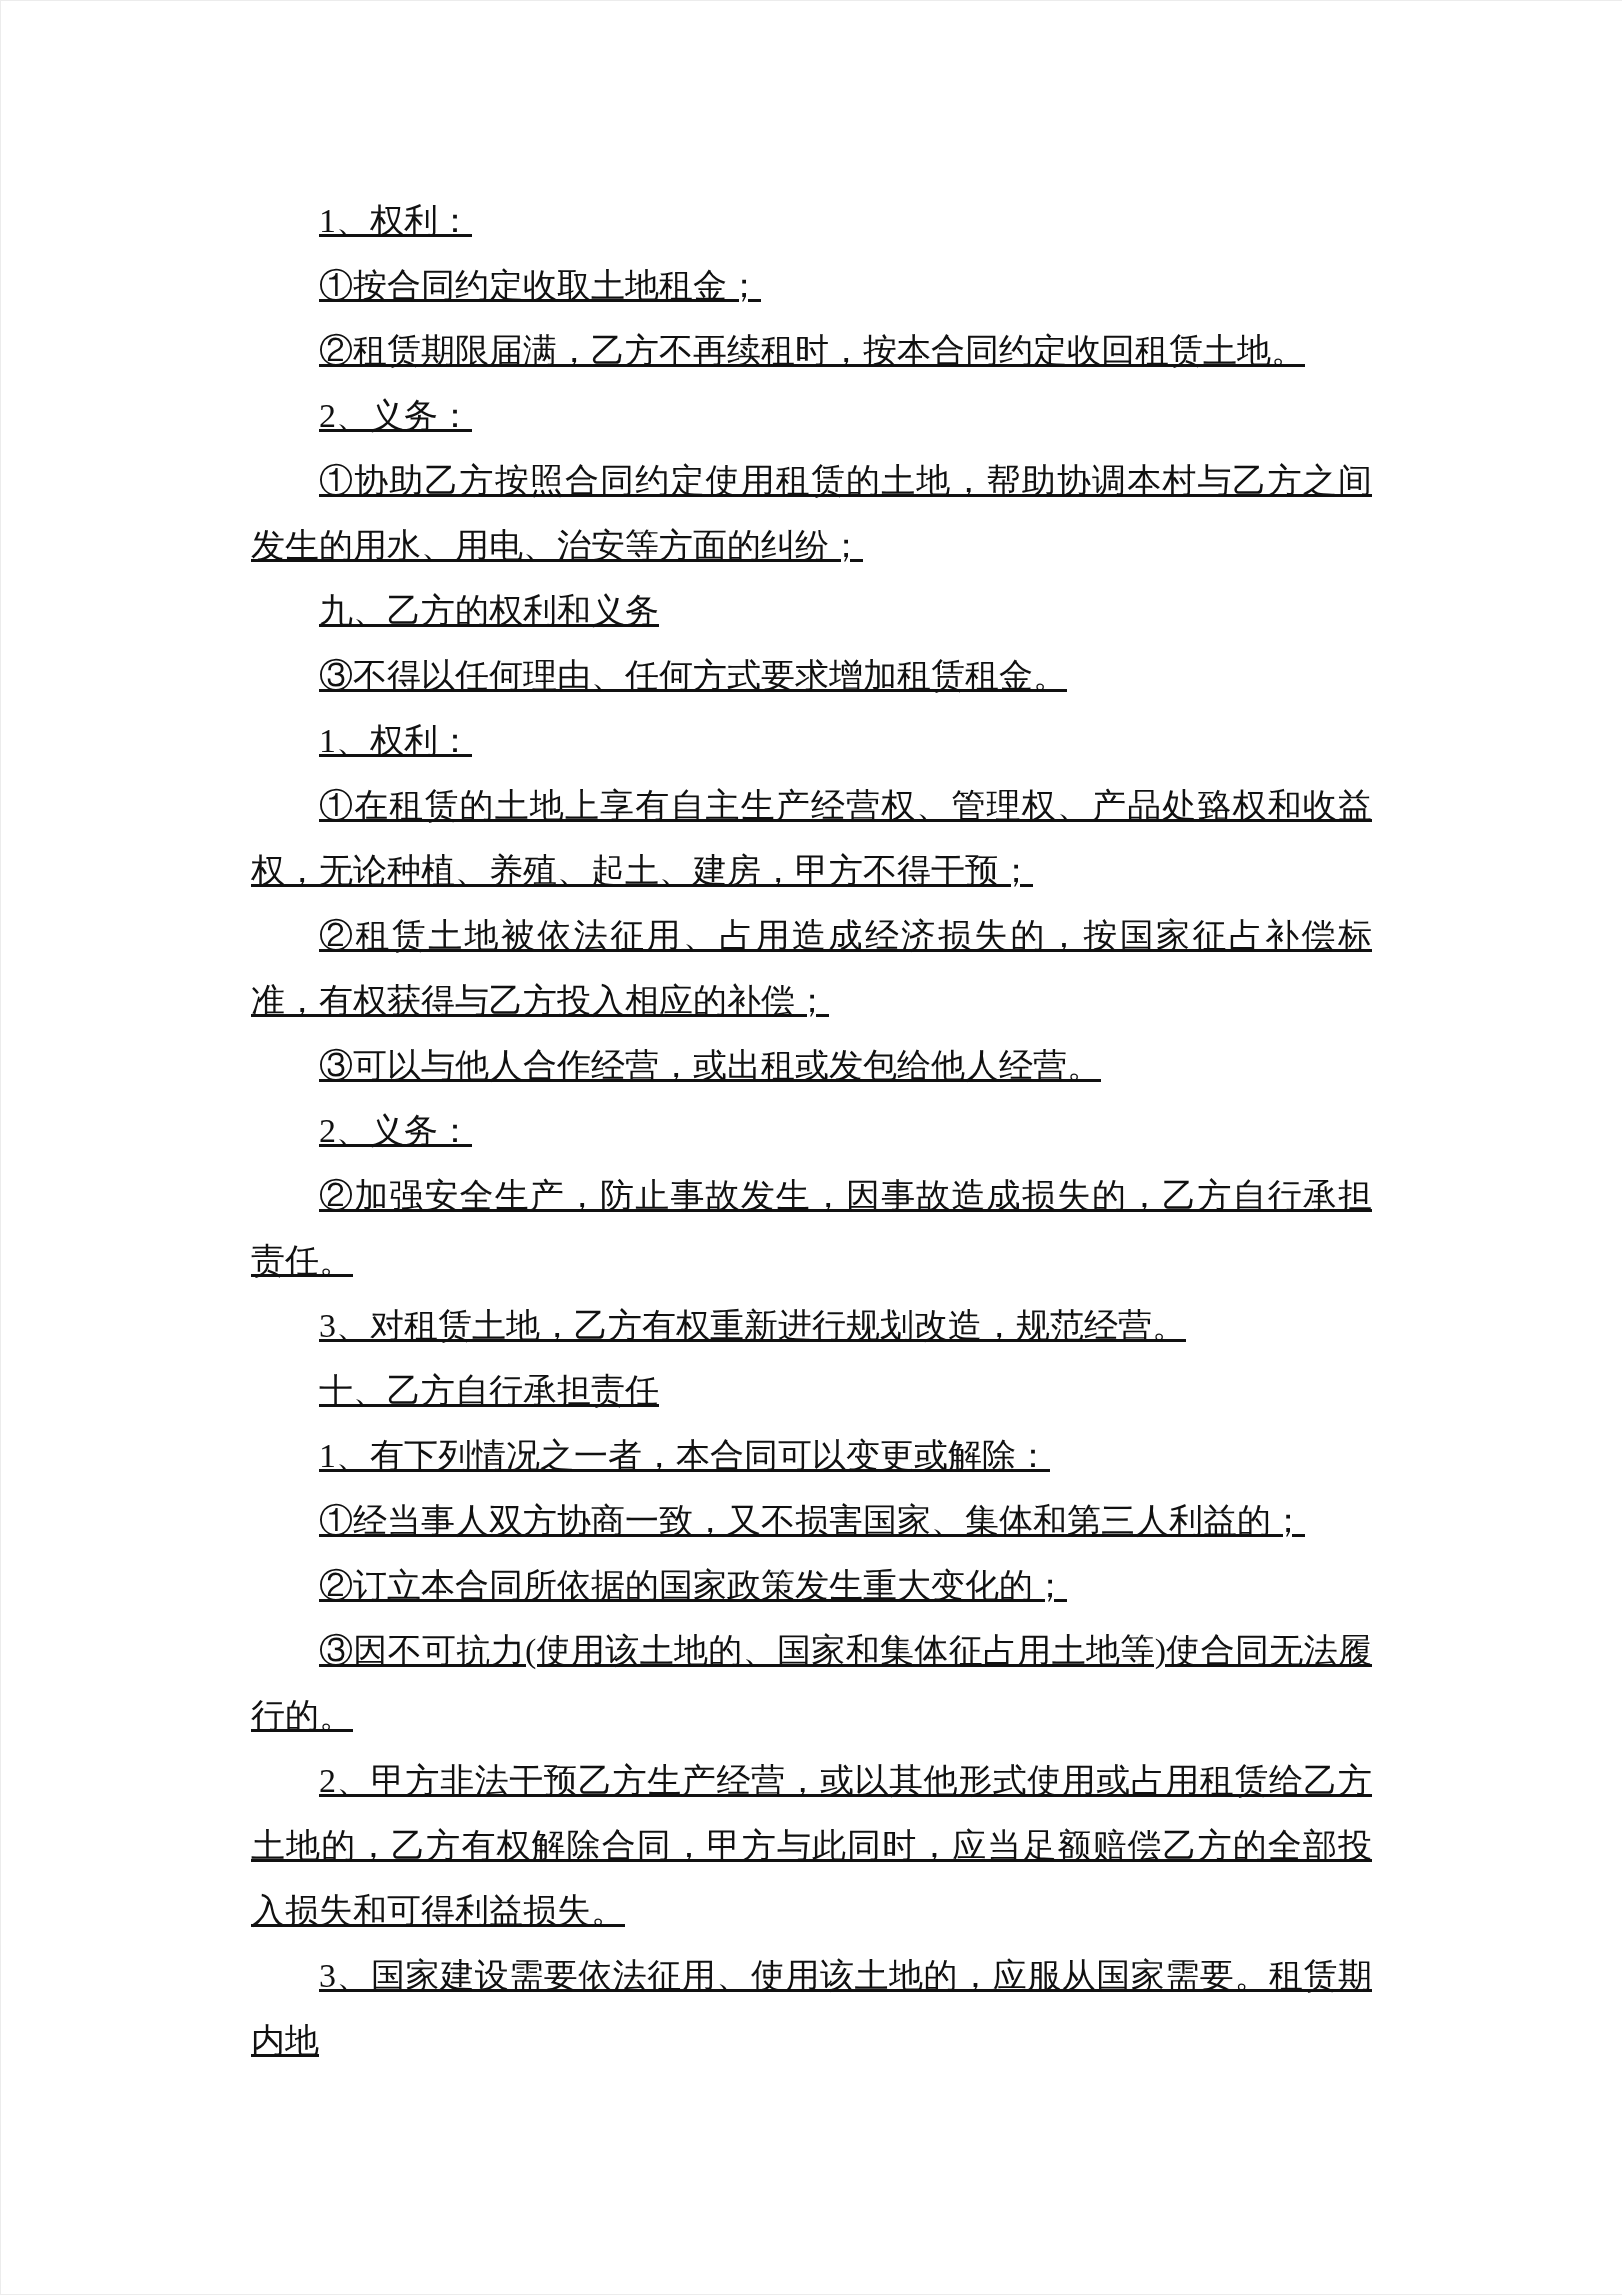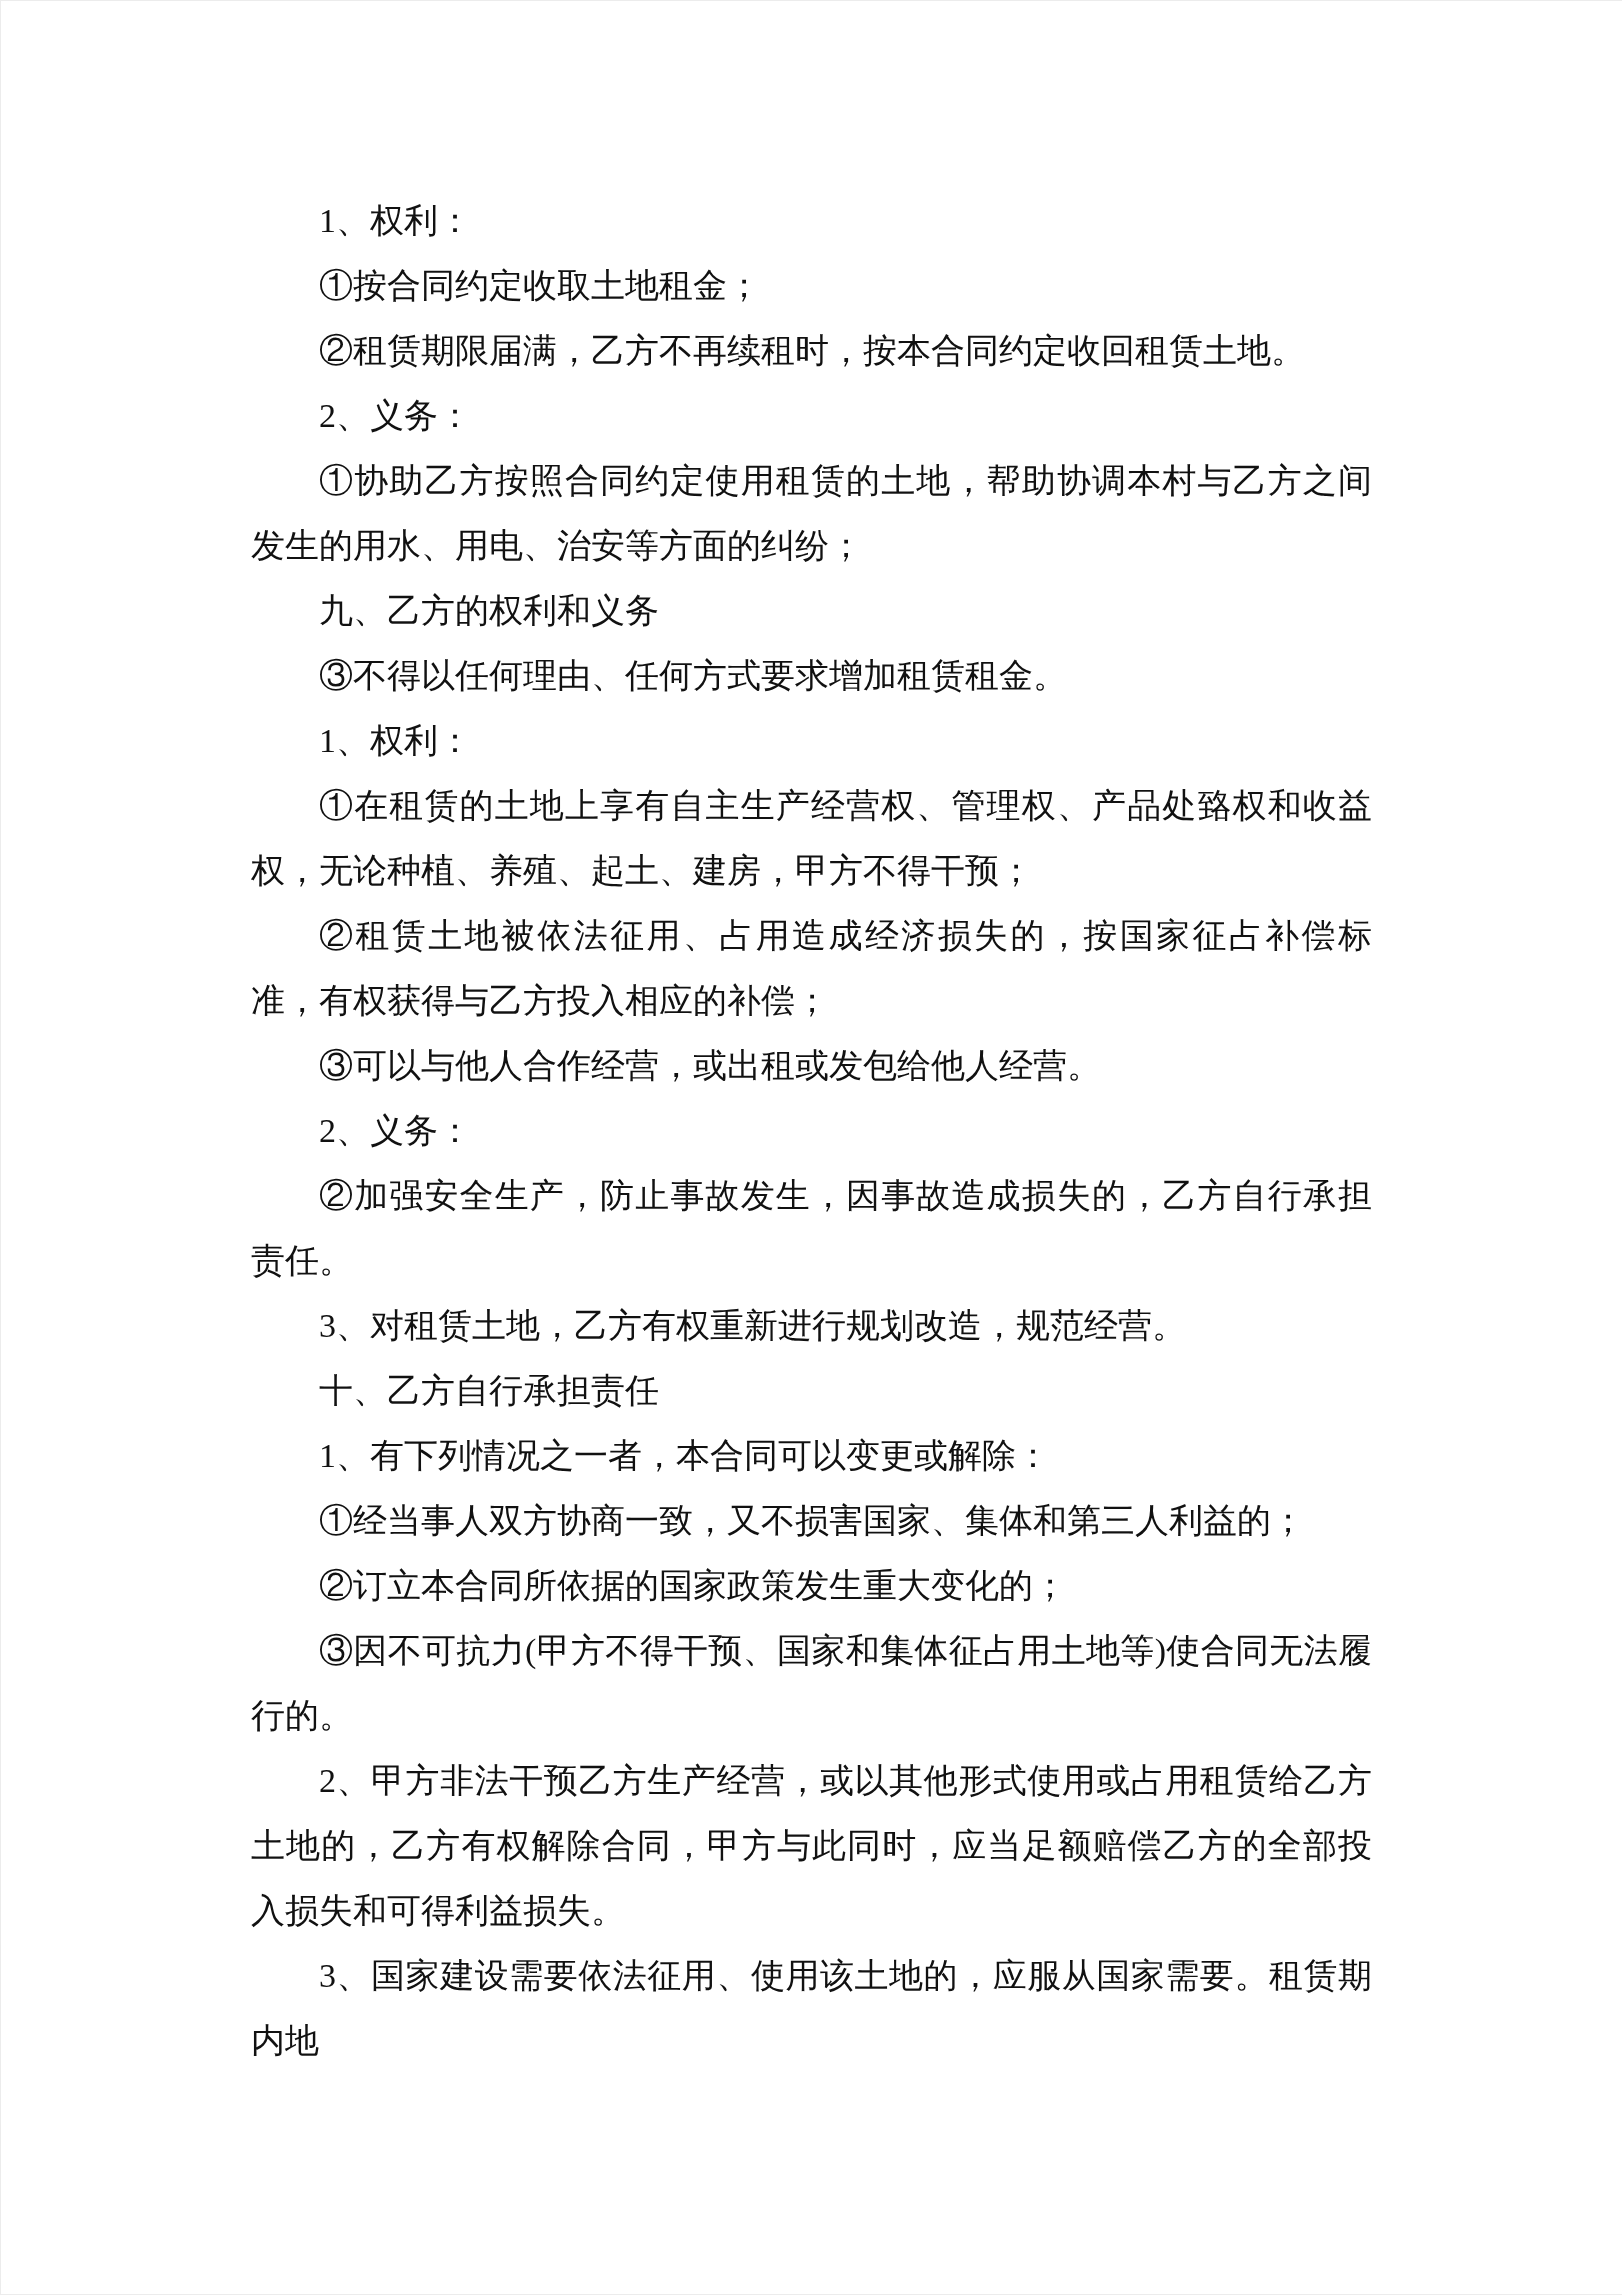--- a/index.html
+++ b/index.html
@@ -25,20 +25,21 @@
   .para {
     margin: 0;
     padding: 0;
     font-size: 34px;
     line-height: 65px;
     letter-spacing: 0px;
     text-indent: 2em;
     text-align: justify;
     text-justify: inter-ideograph;
     word-break: break-all;
+    text-decoration: underline;
   }
 </style>
 </head>
 <body>
 
 <div class="page" style="background: rgb(255, 255, 255); color: rgb(17, 17, 17);">
   <div class="doc-body">
       <p class="para">1、权利：</p>
       <p class="para">①按合同约定收取土地租金；</p>
       <p class="para">②租赁期限届满，乙方不再续租时，按本合同约定收回租赁土地。</p>
@@ -50,18 +51,18 @@
       <p class="para">①在租赁的土地上享有自主生产经营权、管理权、产品处臵权和收益权，无论种植、养殖、起土、建房，甲方不得干预；</p>
       <p class="para">②租赁土地被依法征用、占用造成经济损失的，按国家征占补偿标准，有权获得与乙方投入相应的补偿；</p>
       <p class="para">③可以与他人合作经营，或出租或发包给他人经营。</p>
       <p class="para">2、义务：</p>
       <p class="para">②加强安全生产，防止事故发生，因事故造成损失的，乙方自行承担责任。</p>
       <p class="para">3、对租赁土地，乙方有权重新进行规划改造，规范经营。</p>
       <p class="para">十、乙方自行承担责任</p>
       <p class="para">1、有下列情况之一者，本合同可以变更或解除：</p>
       <p class="para">①经当事人双方协商一致，又不损害国家、集体和第三人利益的；</p>
       <p class="para">②订立本合同所依据的国家政策发生重大变化的；</p>
-      <p class="para">③因不可抗力(甲方不得干预、国家和集体征占用土地等)使合同无法履行的。</p>
+      <p class="para">③因不可抗力(使用该土地的、国家和集体征占用土地等)使合同无法履行的。</p>
       <p class="para">2、甲方非法干预乙方生产经营，或以其他形式使用或占用租赁给乙方土地的，乙方有权解除合同，甲方与此同时，应当足额赔偿乙方的全部投入损失和可得利益损失。</p>
       <p class="para">3、国家建设需要依法征用、使用该土地的，应服从国家需要。租赁期内地</p>
     </div>
 </div>
 
 
 </body></html>

